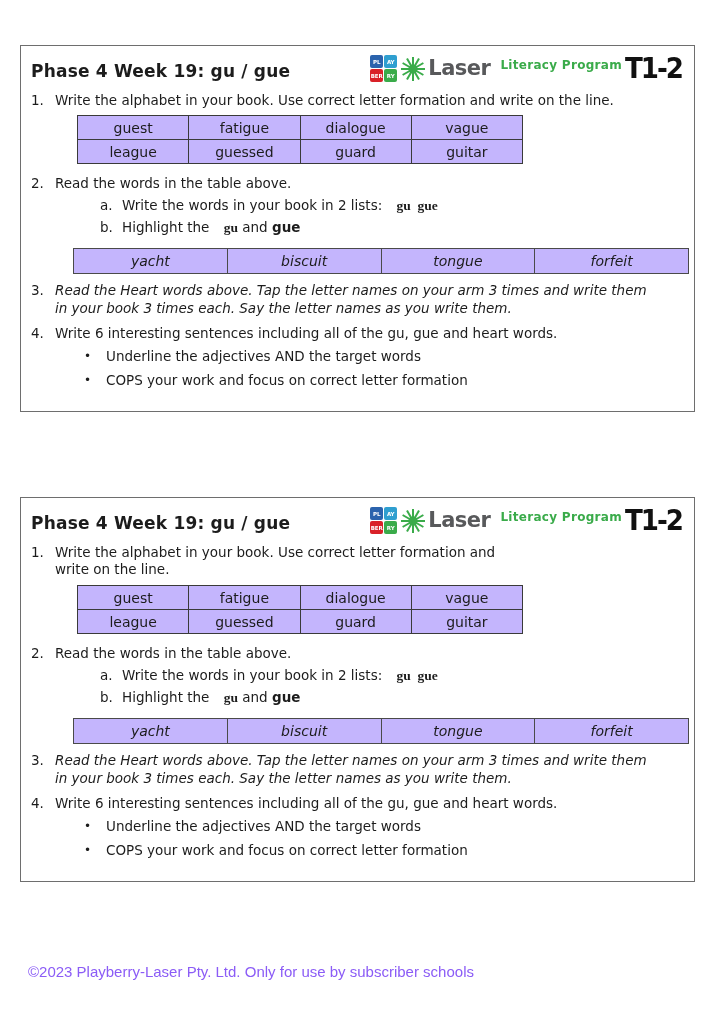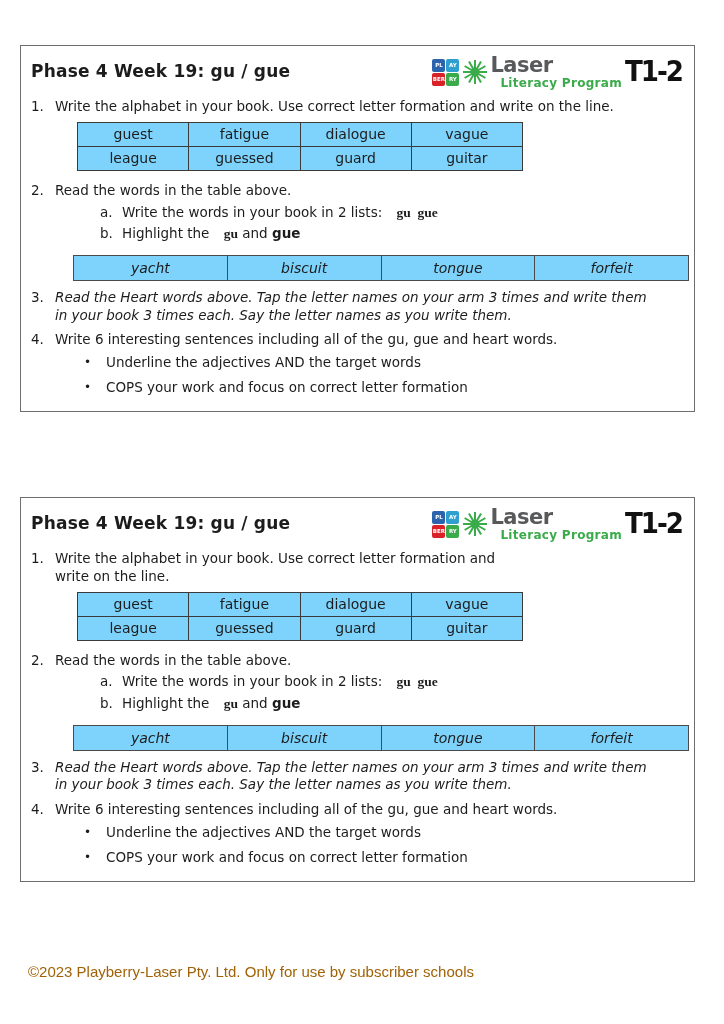--- a/index.html
+++ b/index.html
@@ -50,21 +50,21 @@
     font-size: 5.5px;
     font-weight: bold;
     display: flex; align-items: center; justify-content: center;
     border-radius: 2px;
   }
   .pp-pl  { background: #2b63ad; }
   .pp-ay  { background: #2f9fd0; }
   .pp-ber { background: #d92128; }
   .pp-ry  { background: #3aab4a; }
   .star { width: 24px; height: 24px; margin-left: 2px; }
-  .brand-stack { display: flex; flex-direction: column; line-height: 1; margin-left: 1px; }
+  .brand-stack { display: flex; flex-direction: row; line-height: 1; margin-left: 1px; text-align: right; }
   .brand-name {
     font-size: 21px; font-weight: bold; color: #58595b; letter-spacing: -0.5px;
   }
   .brand-program {
     font-size: 12px; font-weight: bold; color: #3aab4a; letter-spacing: 0.3px;
     margin-top: 1px; padding-left: 10px; white-space: nowrap;
   }
   .brand-edition {
     font-size: 29px; font-weight: 800; color: #111111;
     letter-spacing: -2px; line-height: 0.95; margin-left: 1px;
@@ -92,33 +92,33 @@
   .item-4  { margin-bottom: 5px; }
 
   
   table { border-collapse: collapse; table-layout: fixed; }
   td {
     border: 1.4px solid #3a3a3a;
     text-align: center;
     font-size: 14px;
     height: 24px;
     padding: 0 4px;
-    background: #7dd3fc;
+    background: #c4b5fd;
   }
   .word-table  { margin-left: 49px; width: 446px; margin-bottom: 11px; }
   .heart-table { margin-left: 45px; width: 616px; margin-bottom: 8px; }
   .heart-table td { border-color: #4a4a4a; height: 25px; font-style: italic; }
 
   
   .page-footer {
     position: absolute;
     left: 28px; top: 963px;
     font-family: "Liberation Sans", sans-serif;
     font-size: 15px;
-    color: #a16207;
+    color: #8b5cf6;
   }
 </style>
 </head>
 <body>
 
 <section class="panel panel-1">
   <div class="panel-header">
     <div class="panel-title">Phase 4 Week 19: gu / gue</div>
     <div class="logo">
       <div class="puzzle">

